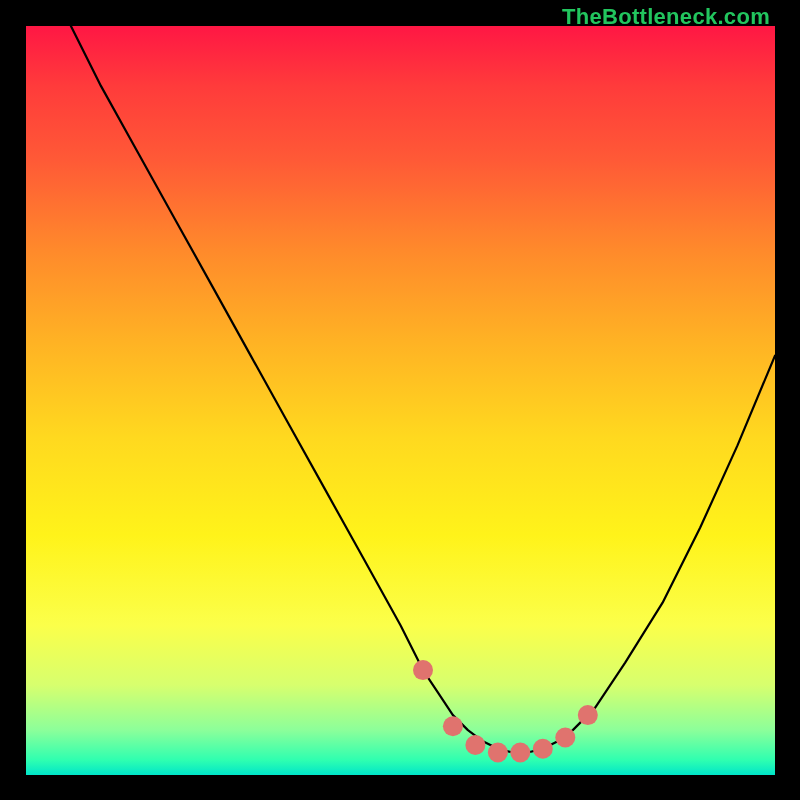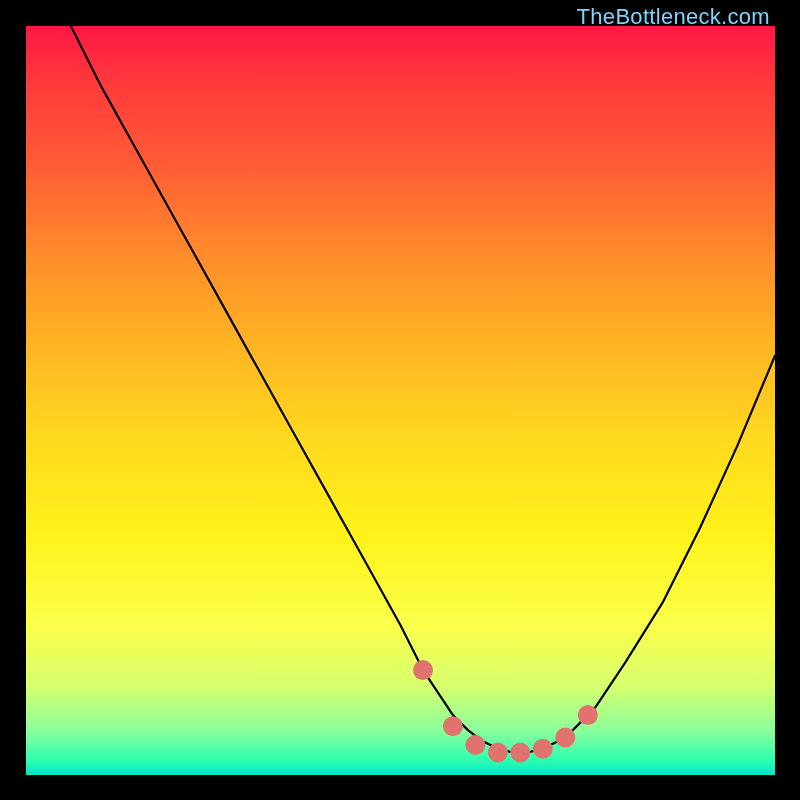--- a/index.html
+++ b/index.html
@@ -45,23 +45,23 @@
       #d7ff6e 88%,
       #8cff9a 94%,
       #2fffb0 98%,
       #00e5c9 100%
     );
   }
   .watermark {
     position: absolute;
     top: 4px;
     right: 30px;
-    color: #7dd3fc;
+    color: #22c55e;
     font-size: 22px;
-    font-weight: 400;
+    font-weight: 700;
     letter-spacing: 0.3px;
     user-select: none;
   }
   svg.overlay {
     position: absolute;
     left: 0;
     top: 0;
     width: 100%;
     height: 100%;
   }

